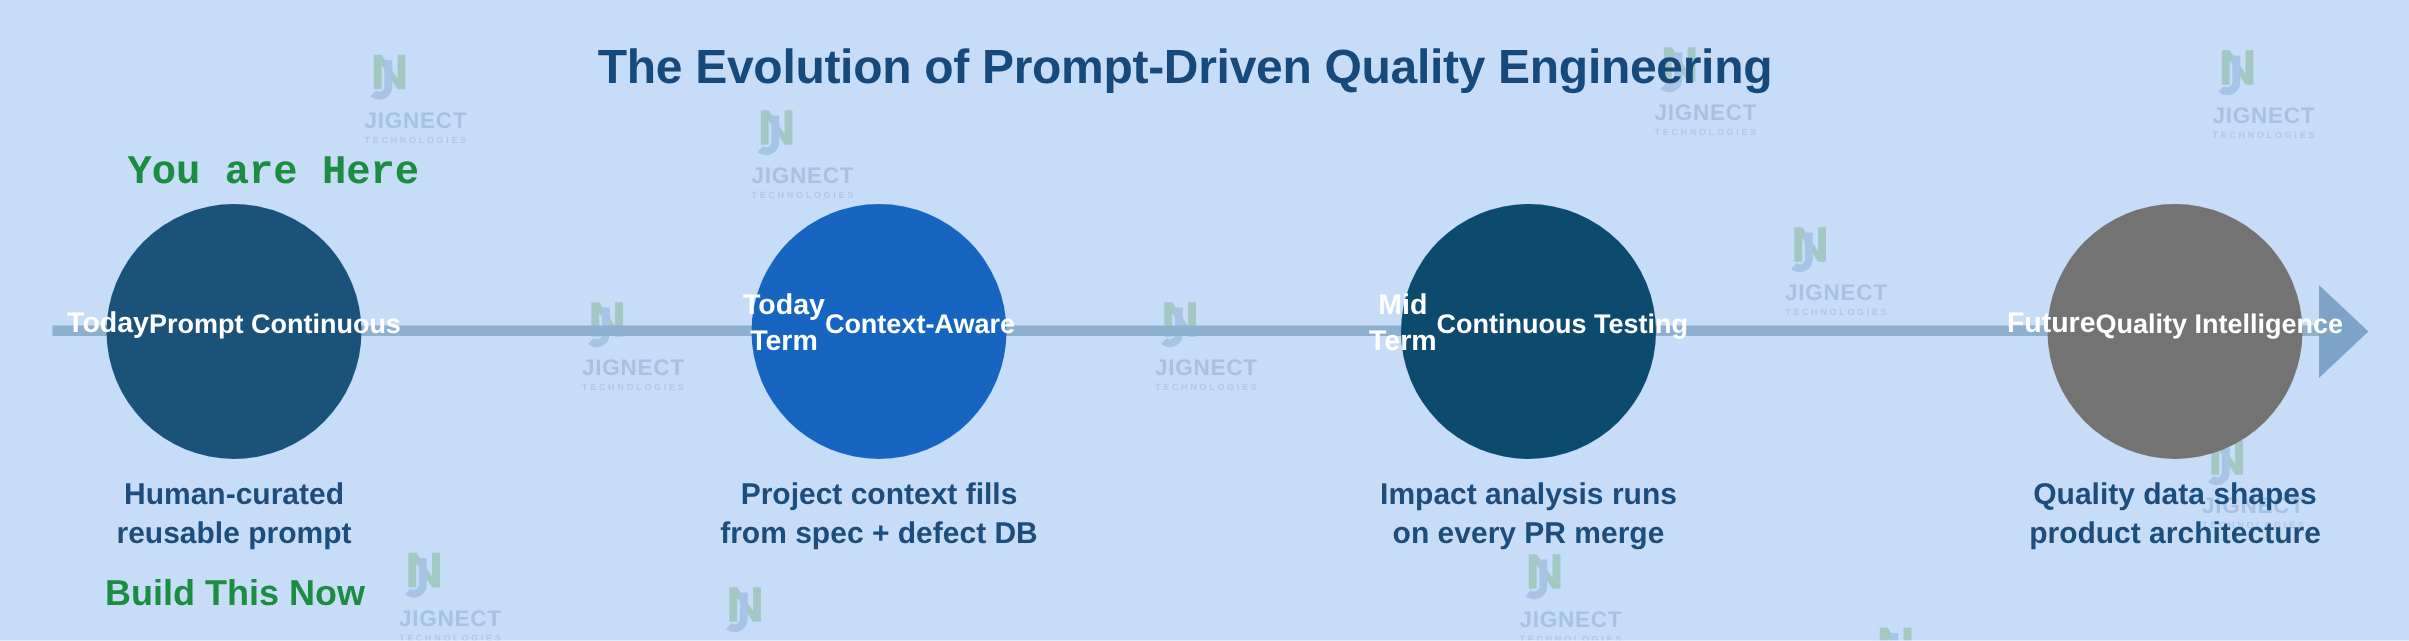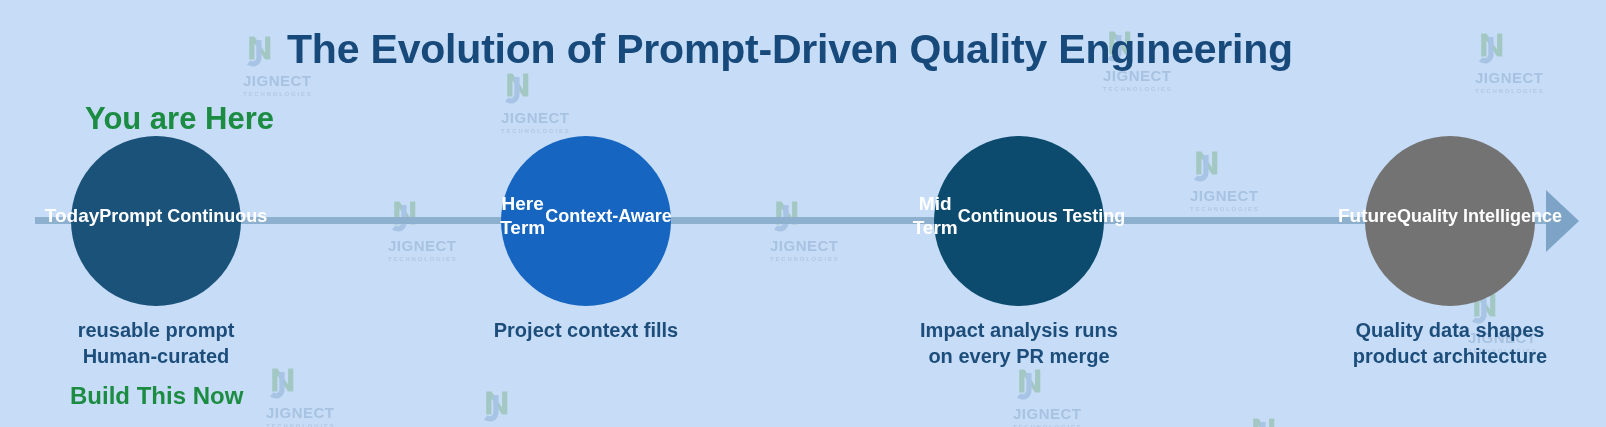--- a/index.html
+++ b/index.html
@@ -31,26 +31,26 @@
   }
   .wm-sub {
     font-size: 6px; font-weight: 700; letter-spacing: 1.8px;
     color: #9db8d6; line-height: 8px;
   }
 
   
   .title {
     position: absolute; top: 26px; left: 0; width: 1580px;
     text-align: center;
-    font-size: 41px; font-weight: 800; letter-spacing: -0.2px;
+    font-size: 32px; font-weight: 800; letter-spacing: -0.2px;
     color: #17497b; z-index: 3;
   }
   .you-are-here {
     position: absolute; left: 85px; top: 101px;
-    font-size: 31px; font-weight: 800; color: #1b8c42; z-index: 3;
+    font-size: 27px; font-weight: 800; color: #1b8c42; z-index: 3; font-family: Liberation Mono, monospace;
   }
   .build-this-now {
     position: absolute; left: 70px; top: 382px;
     font-size: 24px; font-weight: 800; color: #1b8c42; z-index: 3;
   }
 
   
   .timeline-line {
     position: absolute; left: 35px; top: 217px;
     width: 1511px; height: 7px;
@@ -202,32 +202,33 @@
   <svg class="timeline-arrow" viewBox="0 0 33 62">
     <polygon points="0,0 33,31 0,62" fill="#7da4c7" style="fill: rgb(125, 164, 199);"></polygon>
   </svg>
 
   <div class="stage" style="left:6px;">
     <div class="stage-circle" style="background-color: rgb(26, 82, 122);">
       <div class="circle-period">Today</div>
       <div class="circle-name">Prompt Continuous</div>
     </div>
     <div class="stage-desc" style="color: rgb(28, 77, 123);">
+      <div>Human-curated</div>
       <div>reusable prompt</div>
-      <div>Human-curated</div>
     </div>
   </div>
 
   <div class="stage" style="left:436px;">
     <div class="stage-circle" style="background-color: rgb(21, 101, 193);">
-      <div class="circle-period">Here Term</div>
+      <div class="circle-period">Today Term</div>
       <div class="circle-name">Context-Aware</div>
     </div>
     <div class="stage-desc" style="color: rgb(28, 77, 123);">
       <div>Project context fills</div>
+      <div>from spec + defect DB</div>
     </div>
   </div>
 
   <div class="stage" style="left:869px;">
     <div class="stage-circle" style="background-color: #0c4a6e;">
       <div class="circle-period">Mid Term</div>
       <div class="circle-name">Continuous Testing</div>
     </div>
     <div class="stage-desc" style="color: rgb(28, 77, 123);">
       <div>Impact analysis runs</div>

